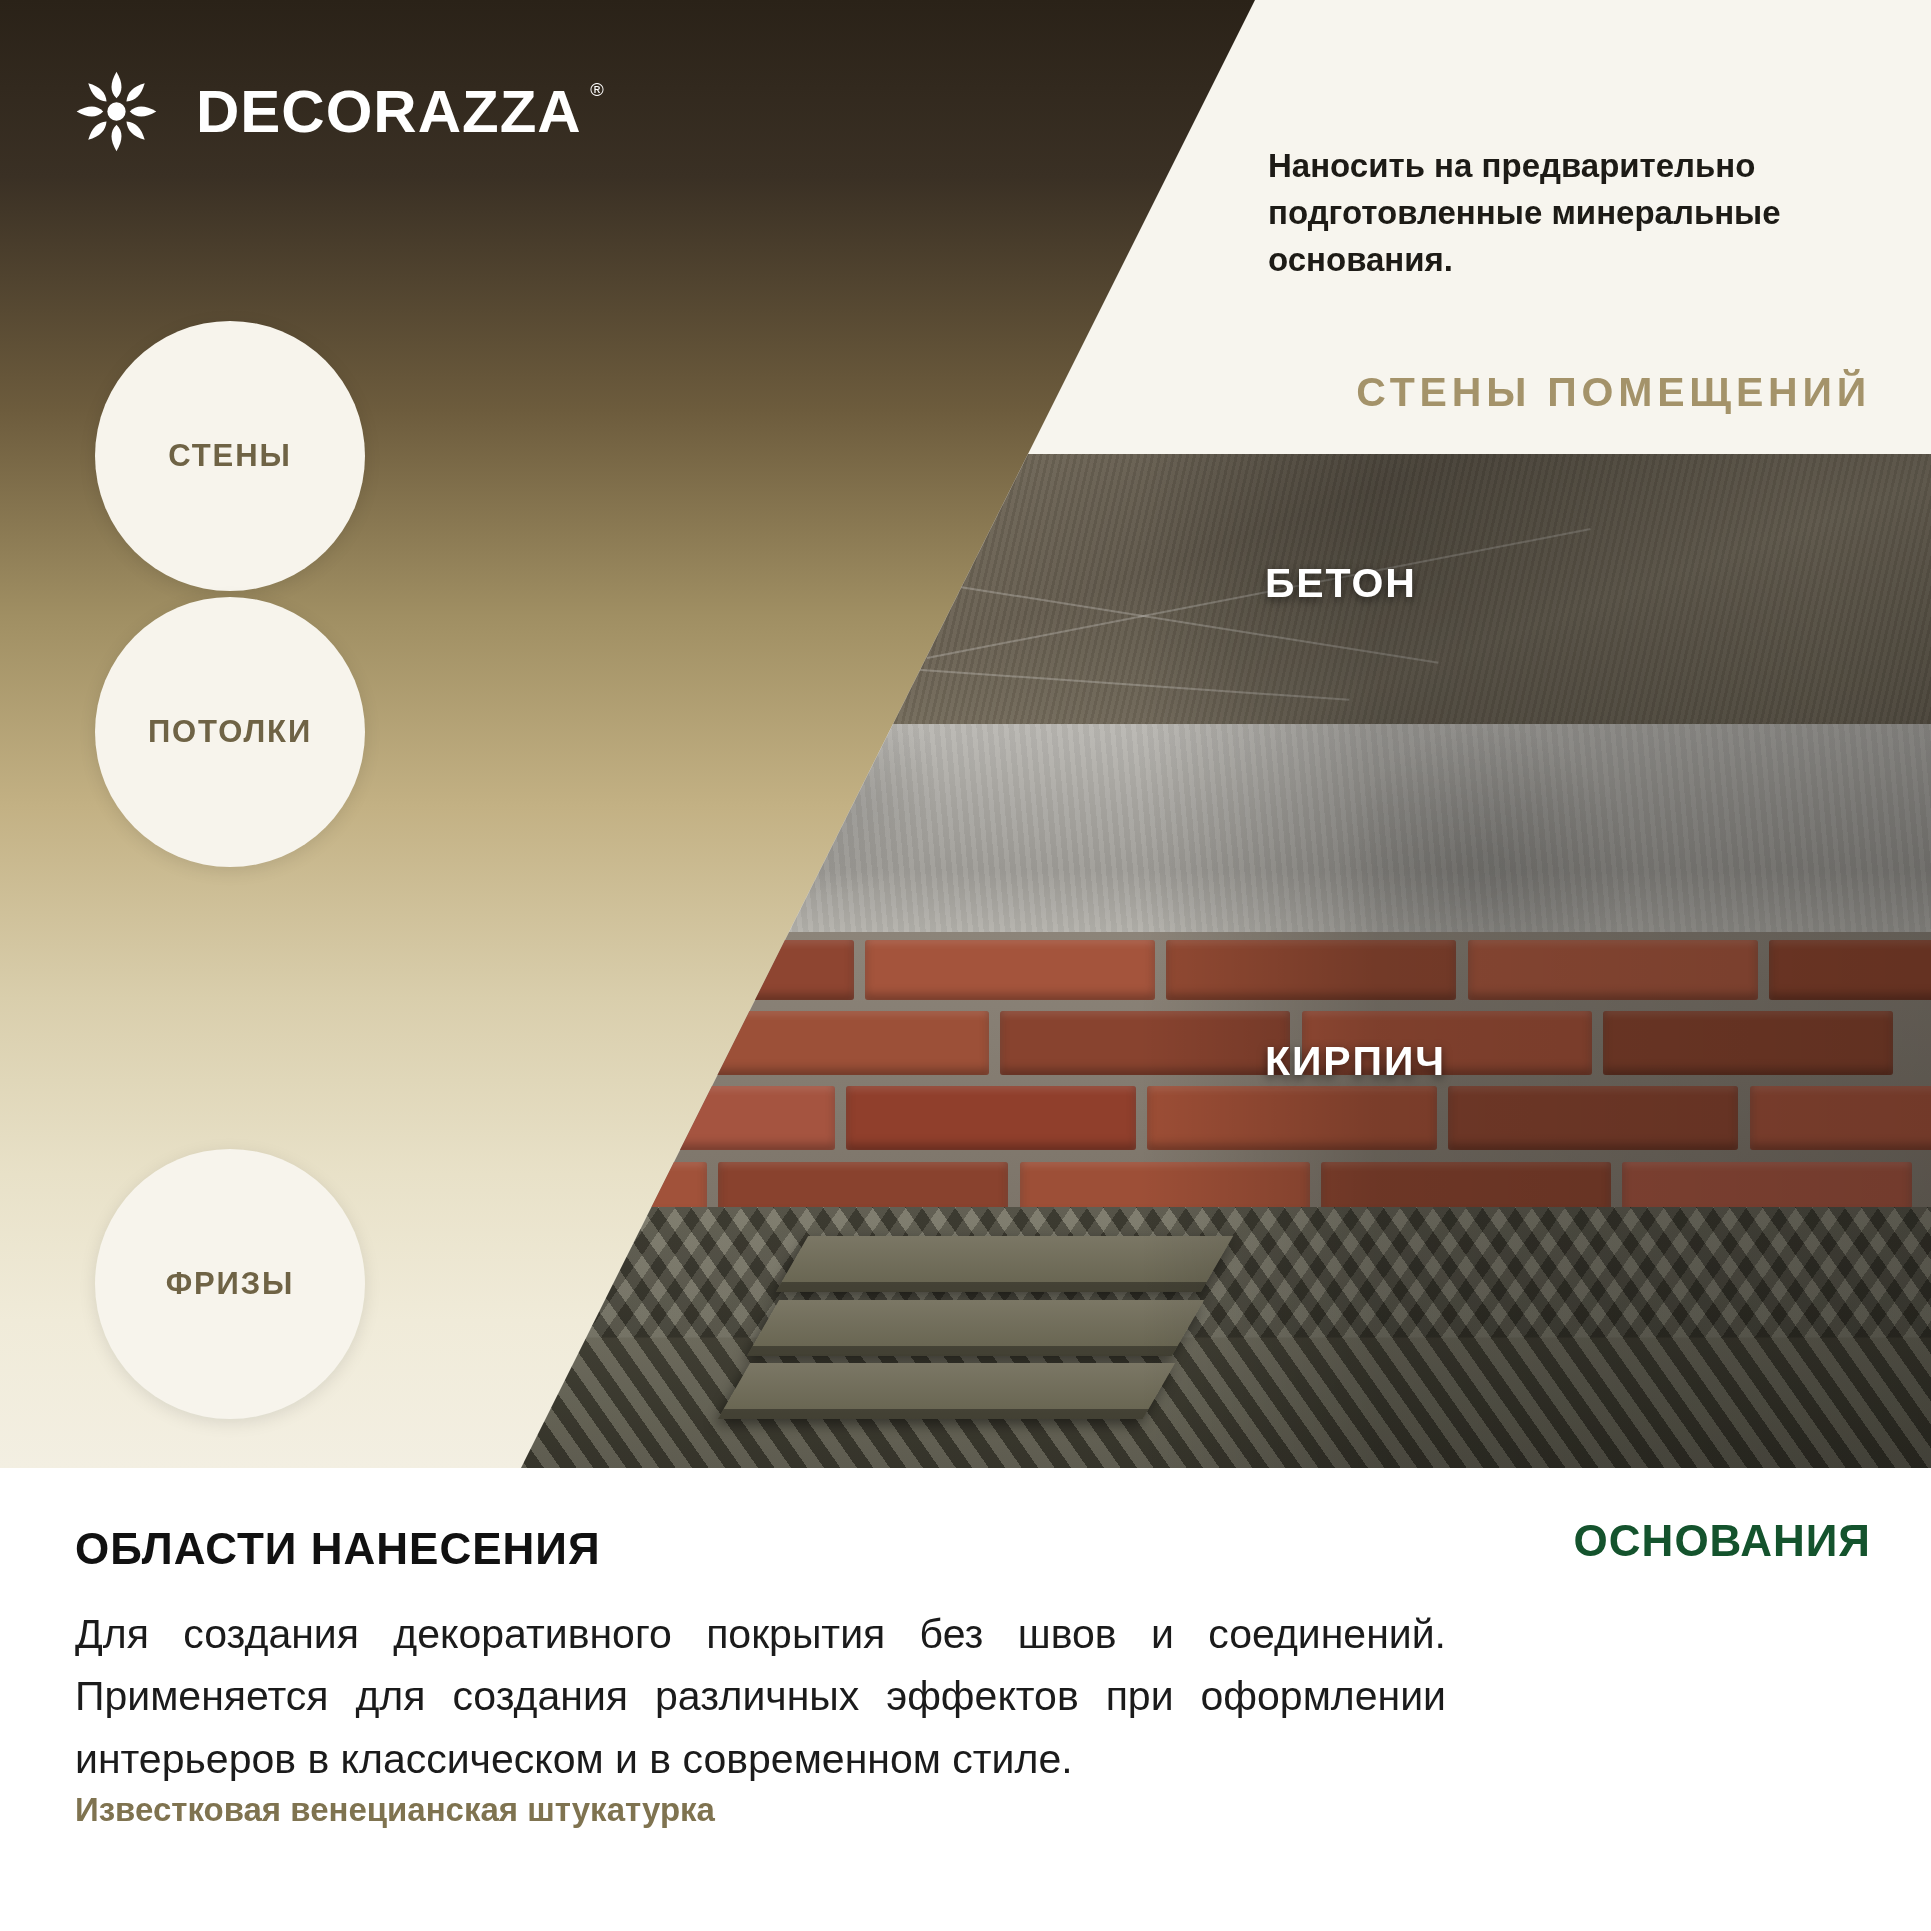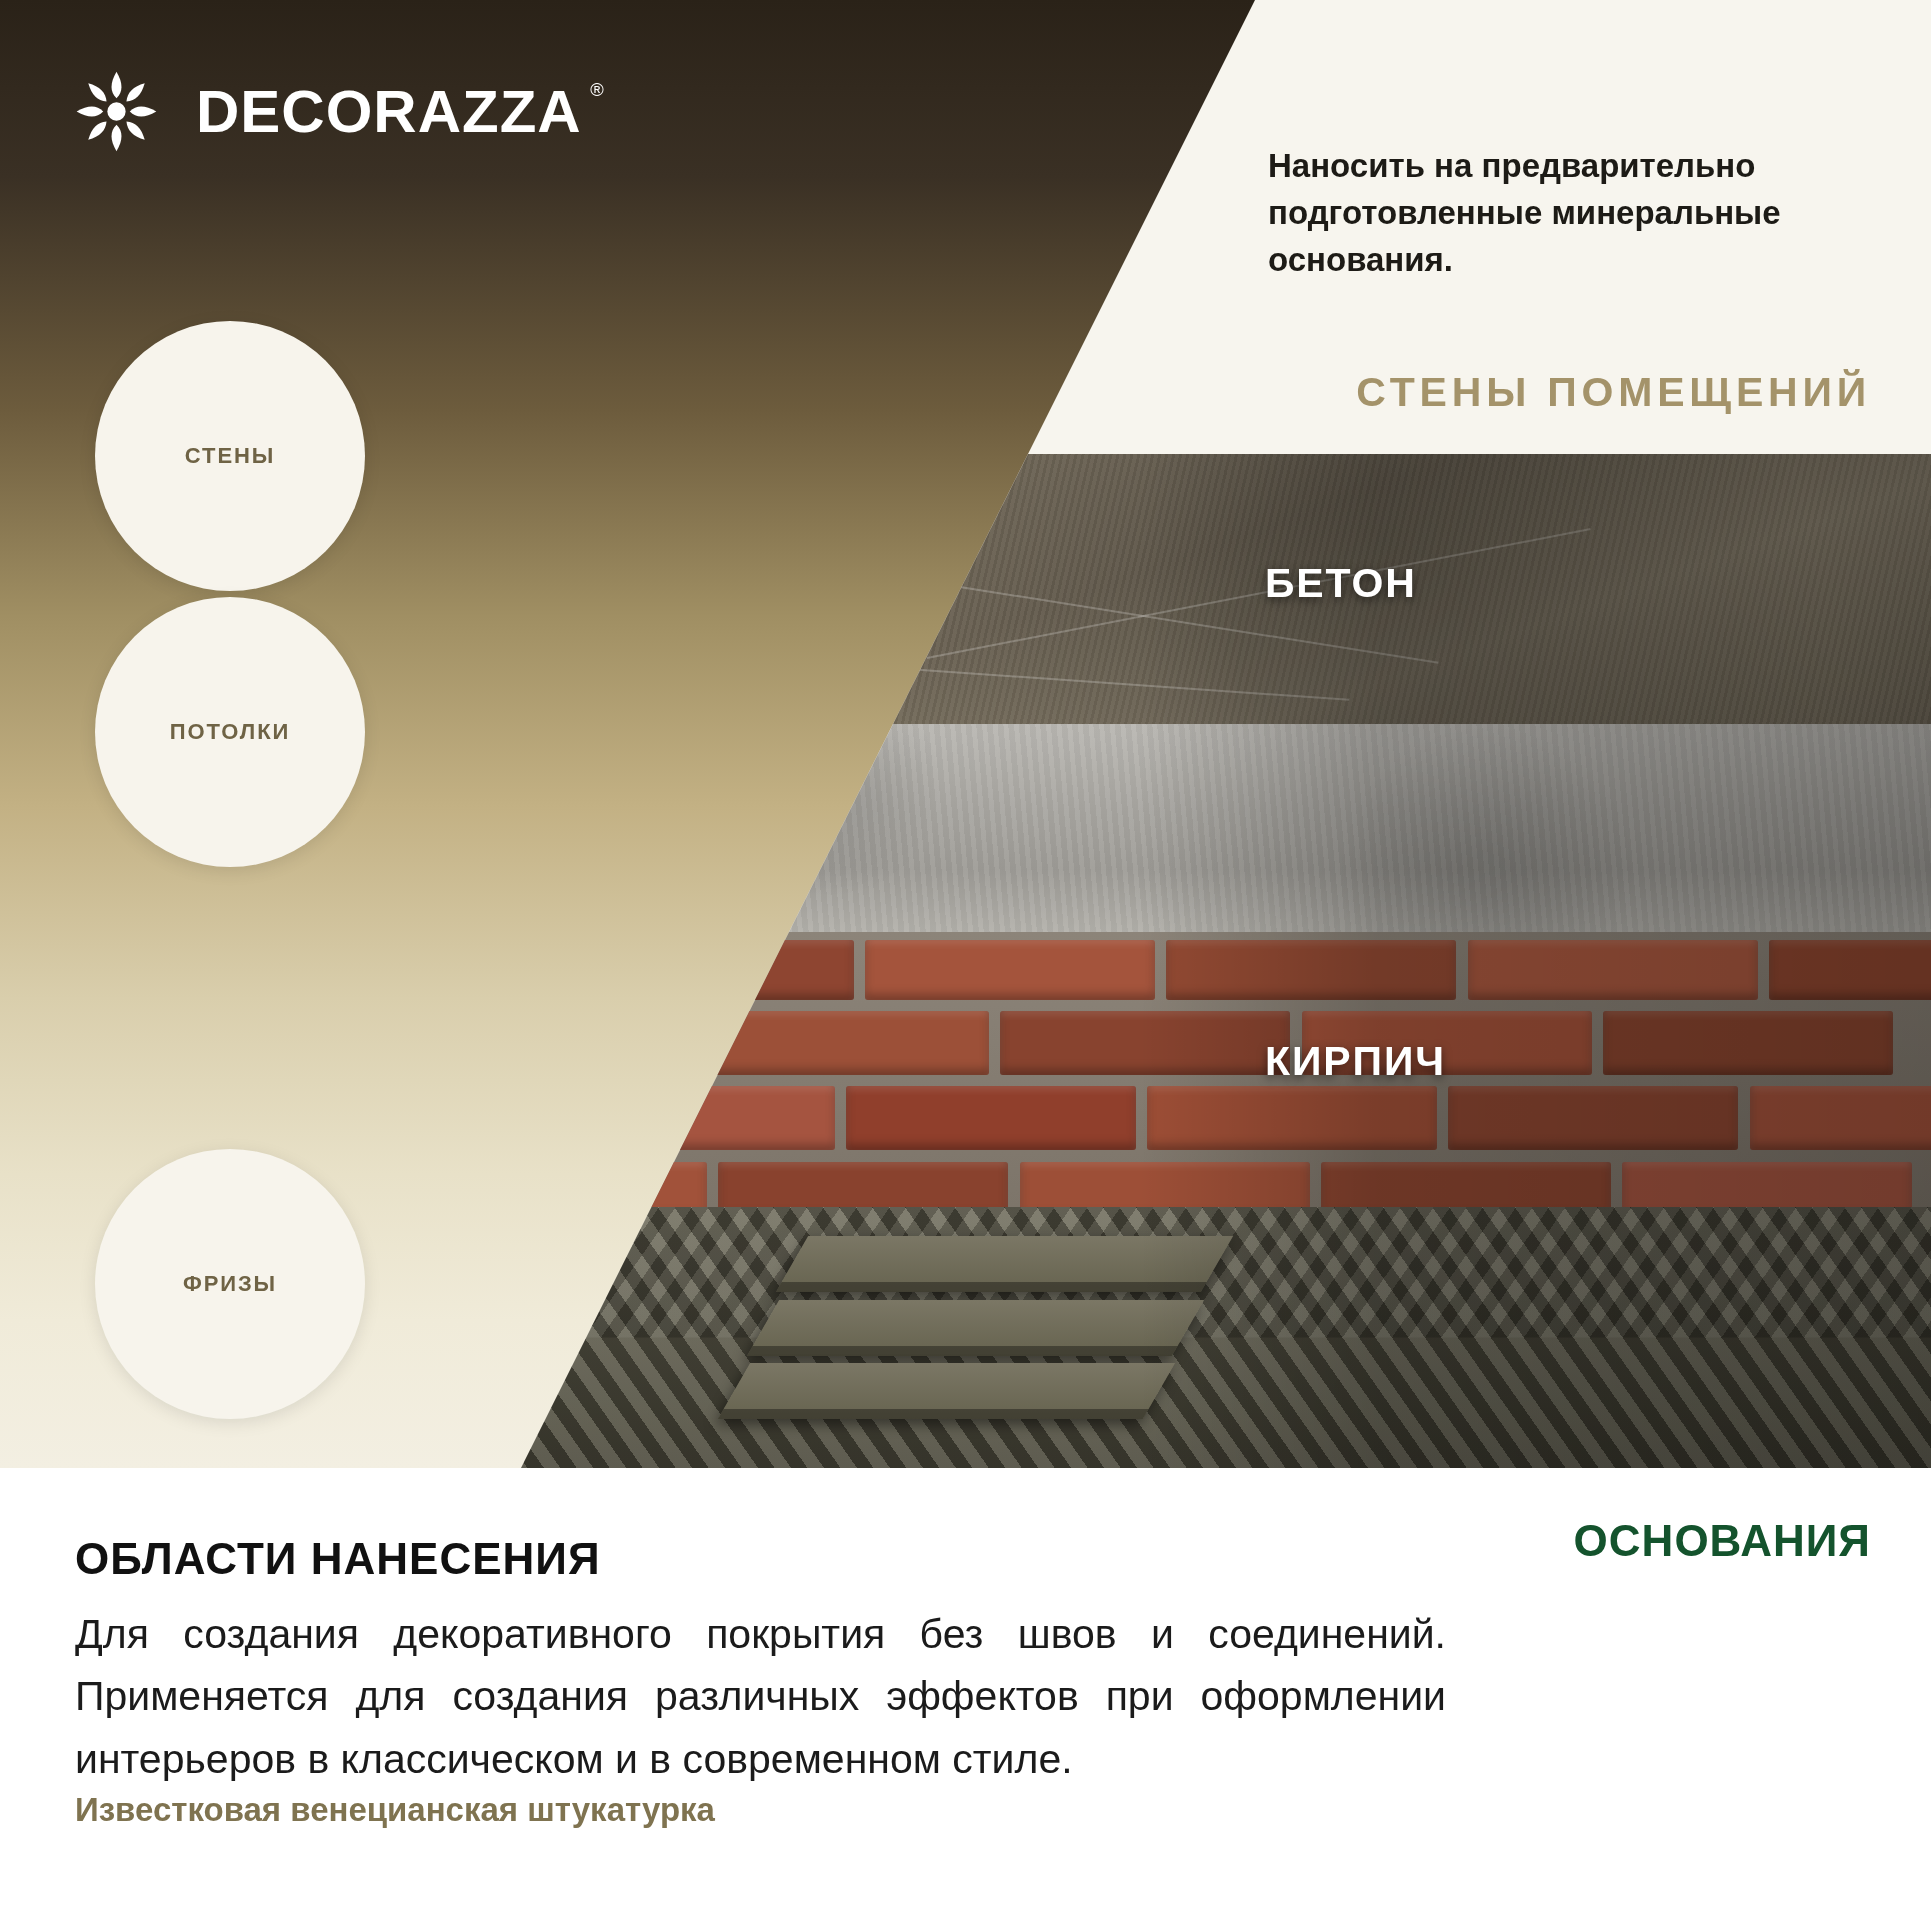--- a/index.html
+++ b/index.html
@@ -176,21 +176,21 @@
   .bubble {
     position: absolute;
     border-radius: 50%;
     background: #f7f4ec;
     display: flex;
     align-items: center;
     justify-content: center;
     color: #6f6345;
     font-weight: bold;
     letter-spacing: 1.9px;
-    font-size: 22px;
+    font-size: 31px;
     box-shadow: 0 3.9px 17.4px rgba(0,0,0,0.10);
   }
 
   
   #headline {
     position: absolute;
     left: 1268px; top: 143px;
     width: 618px;
     color: #1d1b16;
     font-size: 33px;
@@ -218,21 +218,21 @@
 
   
   #bottom-panel {
     position: absolute;
     left: 0; top: 1468px;
     width: 1931px; height: 463px;
     background: #ffffff;
   }
   #bottom-left-title {
     position: absolute;
-    left: 75px; top: 66px;
+    left: 75px; top: 56px;
     font-size: 44px;
     font-weight: bold;
     color: #111111;
     letter-spacing: 1px;
   }
   #bottom-right-title {
     position: absolute;
     right: 60px; top: 48px;
     font-size: 44px;
     font-weight: bold;

